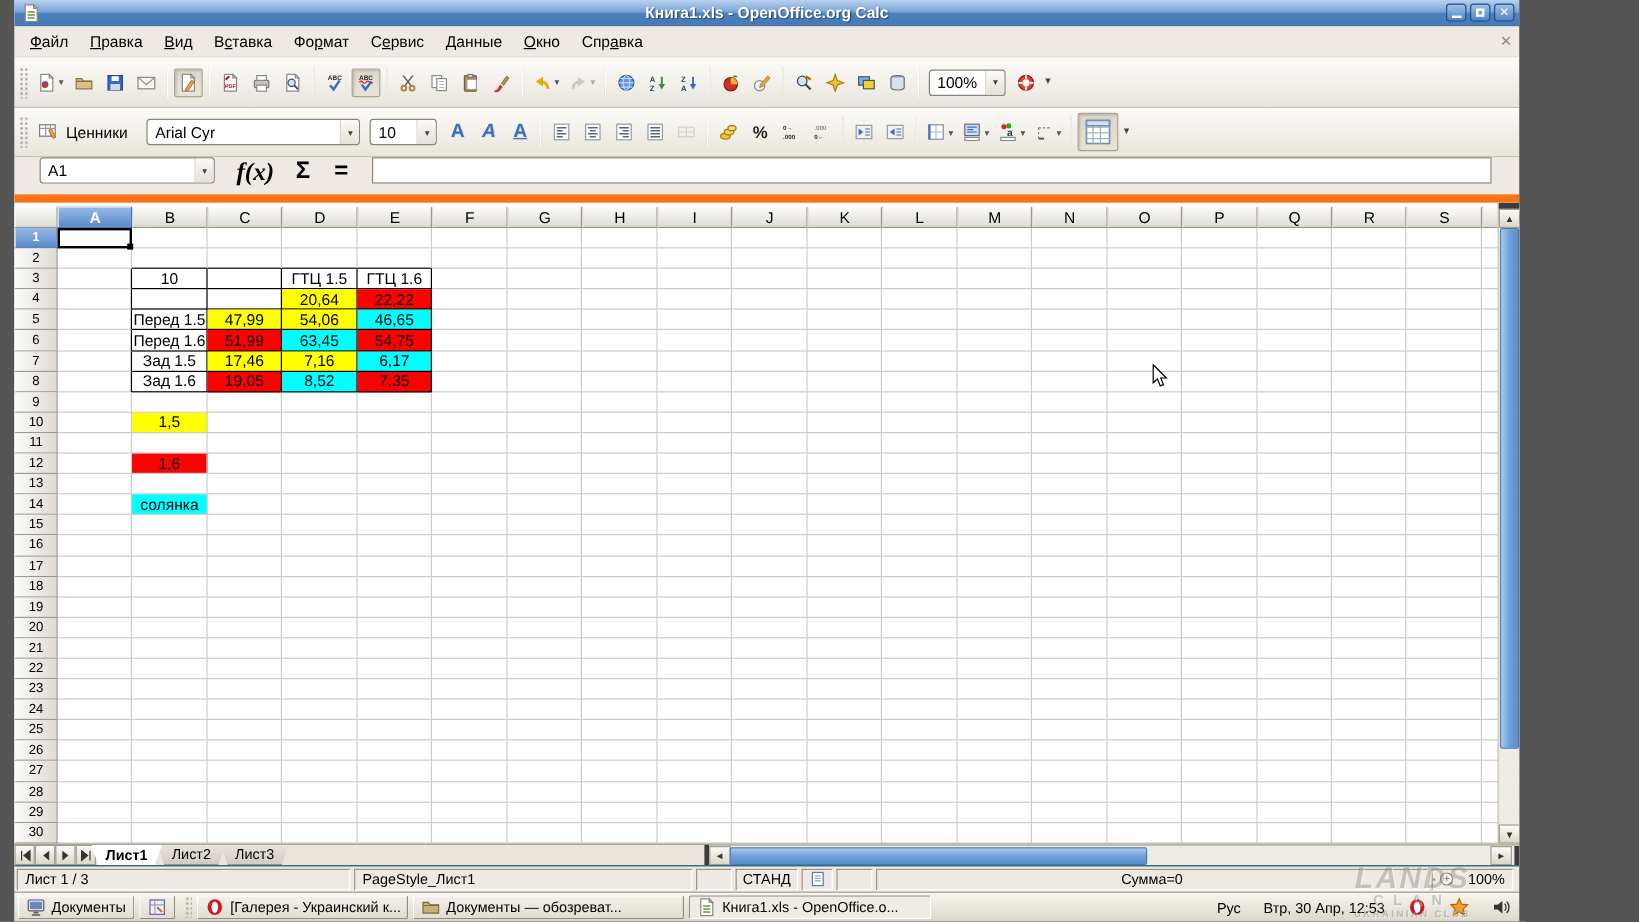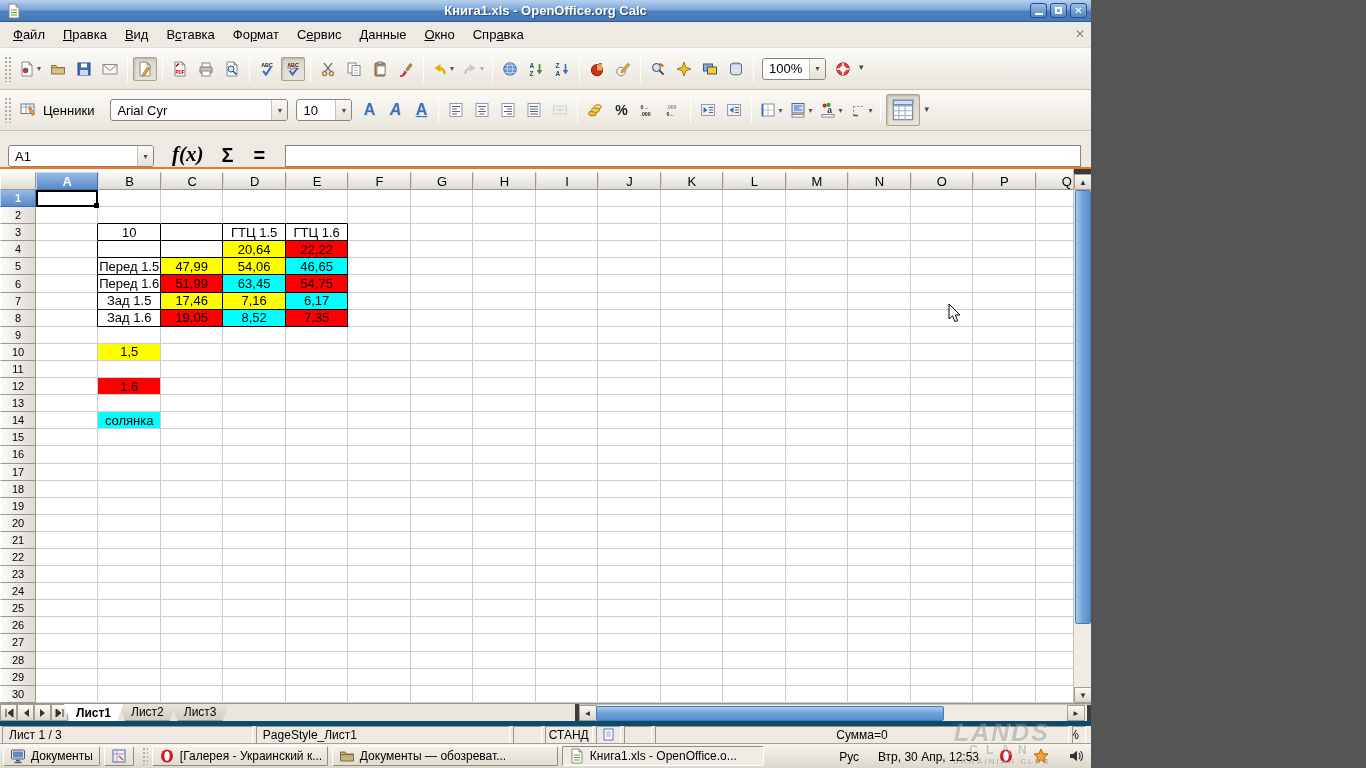--- a/index.html
+++ b/index.html
@@ -1,19 +1,19 @@
 <!DOCTYPE html>
 <html><head>
 <meta charset="utf-8">
 <style>
   html,body{margin:0;padding:0;background:#555;}
   *{box-sizing:border-box;}
-  .app{position:relative;width:1091px;height:768px;overflow:hidden;
+  .app{position:relative;width:1254px;height:768px;overflow:hidden;
        font-family:"Liberation Sans","DejaVu Sans",sans-serif;font-size:13px;color:#000;
-       background:#eeeae3;}
+       background:#eeeae3;margin-left:12px;}
 
   
   .titlebar{position:absolute;left:0;top:0;width:100%;height:22px;
     background:linear-gradient(#b7d1ee 0%,#7ca6d9 45%,#4d80be 55%,#447ab8 100%);
     border-bottom:1px solid #2d5a94;display:flex;align-items:center;padding:0 4px;}
   .titlebar .appicon{width:15px;height:15px;margin-left:2px;}
   .title-text{position:absolute;left:0;right:0;text-align:center;color:#fff;font-weight:bold;
     font-size:13px;text-shadow:1px 1px 1px rgba(40,60,90,.8);}
   .win-controls{margin-left:auto;display:flex;gap:3px;z-index:2;}
   .win-btn{width:17px;height:15px;border:1px solid #274f86;border-radius:3px;
@@ -54,21 +54,21 @@
     height:22px;margin:0 4px;}
   .combo-text{padding:0 6px;white-space:nowrap;overflow:hidden;flex:1;}
   .combo-btn{width:16px;height:100%;border-left:1px solid #c9c4ba;display:flex;align-items:center;
     justify-content:center;font-size:8px;color:#444;background:linear-gradient(#fbfaf7,#e5e1d8);border-radius:0 2px 2px 0;}
   .combo.font-name{width:178px;}
   .combo.font-size{width:56px;}
   .combo.zoom{width:64px;}
 
   
   .formulabar{position:absolute;left:0;top:131px;width:100%;height:38px;background:#eeeae3;
-    border-bottom:2px solid #f97316;display:flex;align-items:flex-end;padding:0 4px;}
+    border-bottom:7px solid #f97316;display:flex;align-items:flex-start;padding:0 17px;}
   .namebox{width:146px;}
   .fx{font-style:italic;font-weight:bold;font-size:21px;margin:0 8px 0 14px;font-family:"Liberation Serif","DejaVu Serif",serif;}
   .sigma{font-size:20px;font-weight:bold;margin:0 10px;}
   .equals{font-size:20px;font-weight:bold;margin:0 10px;}
   .formula-input{flex:1;height:22px;background:#fff;border:1px solid #8a8579;margin:0 6px 0 10px;
     padding:0 4px;line-height:20px;}
 
   
   .gridwrap{position:absolute;left:0;top:169px;width:1348px;height:534px;background:#fff;padding-top:3px;}
   .hdr-row{display:flex;height:18px;}
@@ -108,21 +108,21 @@
     clip-path:polygon(0 0,100% 0,calc(100% - 6px) 100%,6px 100%);border-bottom:1px solid #9b978c;}
   .sheet-tab.active{background:#fff;font-weight:bold;z-index:2;border-bottom:none;}
   .h-split{width:4px;background:#3c3c3c;margin-left:6px;}
   .hscroll{flex:1;position:relative;background:#efece5;border-top:1px solid #c6c1b5;display:flex;}
   .h-thumb{position:absolute;left:17px;top:1px;width:348px;height:15px;border:1px solid #4a7ab0;border-radius:2px;
     background:linear-gradient(#a8cbee,#6da0d8 50%,#5a8fcc);}
   .h-right{margin-left:auto;display:flex;}
 
   
   .statusbar{position:absolute;left:0;top:721px;width:100%;height:22px;background:#eeeae3;
-    border-top:5px solid #0c4a6e;display:flex;align-items:center;padding:0 2px;font-size:12px;}
+    border-top:1px solid #0c4a6e;display:flex;align-items:center;padding:0 2px;font-size:12px;}
   .seg{height:18px;border:1px solid;border-color:#9a9588 #fff #fff #9a9588;display:flex;align-items:center;
     padding:0 6px;margin-right:3px;white-space:nowrap;overflow:hidden;}
   .seg.s1{width:278px;}
   .seg.s2{width:282px;}
   .seg.small{width:30px;}
   .seg.stand{width:52px;justify-content:center;}
   .seg.pgicon{width:26px;justify-content:center;}
   .seg.sum{width:460px;justify-content:center;text-align:right;}
   .seg.zoomer{flex:1;justify-content:flex-end;gap:6px;}
   .zslider{display:flex;align-items:center;gap:4px;margin-right:6px;}

